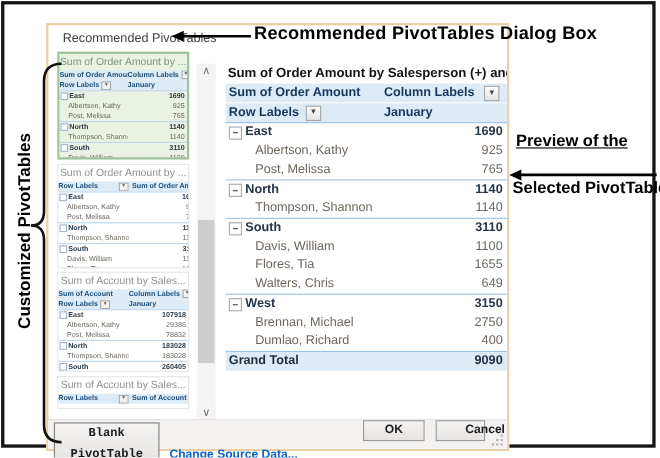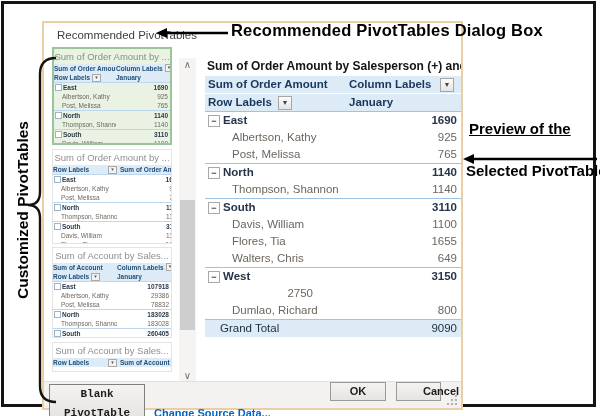--- a/index.html
+++ b/index.html
@@ -56,21 +56,21 @@
         color:#6d665e;white-space:nowrap;}
   .prow .plabel{flex:1;display:flex;align-items:center;overflow:hidden;padding-left:3px;}
   .prow .pvalue{width:108px;text-align:right;padding-right:4px;}
   .prow.hband{background:#ddebf7;color:#17375c;font-weight:bold;}
   .prow.hband .pvalue{text-align:left;display:flex;align-items:center;padding-left:2px;}
   .prow.hb1{border-bottom:1px solid #fff;}
   .prow.hb2{border-bottom:1px solid #9dc3e6;}
   .prow.group{font-weight:bold;color:#26354a;border-top:1px solid #9dc3e6;}
   .prow.group:first-of-type{border-top:none;}
   .prow.detail .plabel{padding-left:27px;}
-  .prow.total{background:#ddebf7;font-weight:normal;color:#1e2d40;border-top:1px solid #9dc3e6;padding-left:12px;}
+  .prow.total{background:#ddebf7;font-weight:bold;color:#1e2d40;border-top:1px solid #9dc3e6;}
   .collapse{display:inline-flex;width:10px;height:10px;border:1px solid #a8a8a8;background:#fdfdfd;
         color:#444;font-size:9px;line-height:8px;align-items:center;justify-content:center;
         margin-right:3px;flex:none;}
   .dd{display:inline-flex;width:12px;height:12px;border:1px solid #a6a6a6;
         background:linear-gradient(#fdfdfd,#e4e4e4);color:#444;font-size:7px;line-height:10px;
         align-items:center;justify-content:center;flex:none;}
   .hb1 .pvalue .dd{margin-left:auto;margin-right:3px;}
   .hb2 .plabel .dd{margin-left:6px;}
 
   
@@ -387,27 +387,30 @@
     <span class="pvalue">649</span>
   </div>
           <div class="prow group">
     <span class="plabel">
               <span class="collapse">−</span>
               <span>West</span>
             </span>
     <span class="pvalue">3150</span>
   </div>
           <div class="prow detail">
+    <span class="plabel">
+              <span>Brennan, Michael</span>
+            </span>
     <span class="pvalue">2750</span>
   </div>
           <div class="prow detail">
     <span class="plabel">
               <span>Dumlao, Richard</span>
             </span>
-    <span class="pvalue">800</span>
+    <span class="pvalue">400</span>
   </div>
           <div class="prow total">
     <span class="plabel">
               <span>Grand Total</span>
             </span>
     <span class="pvalue">9090</span>
   </div>
         </div>
     </div>
   </div>

